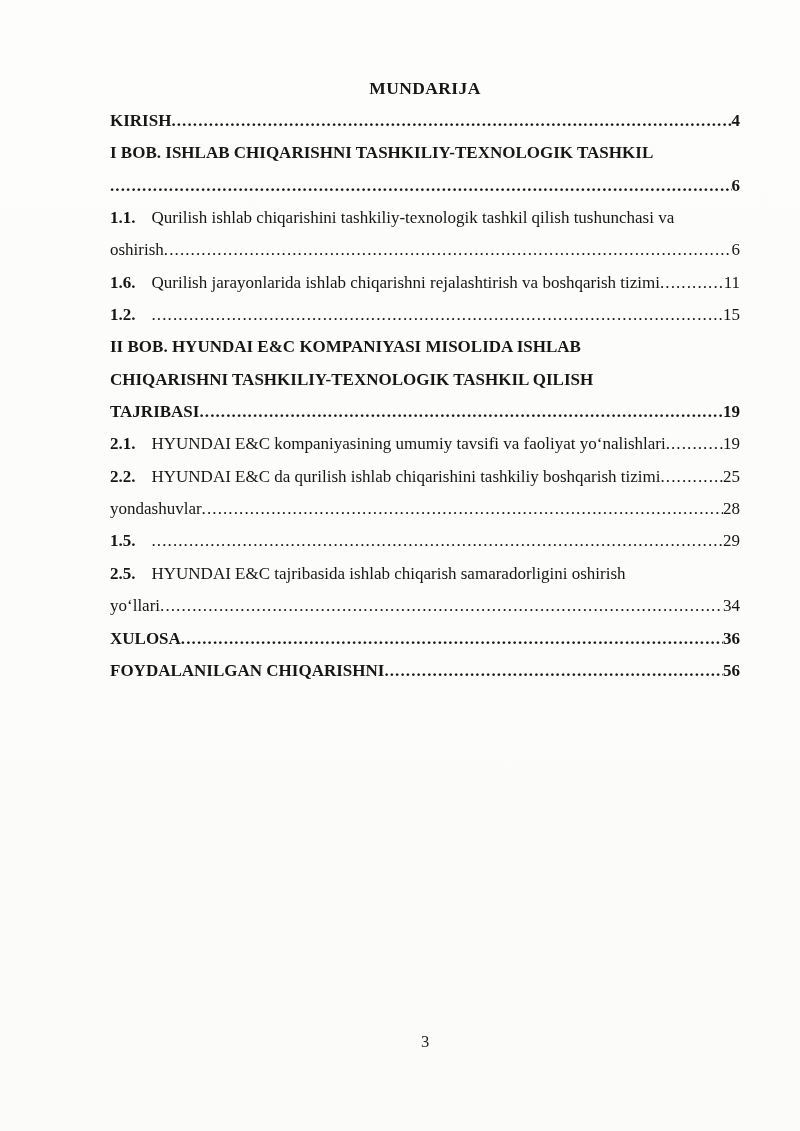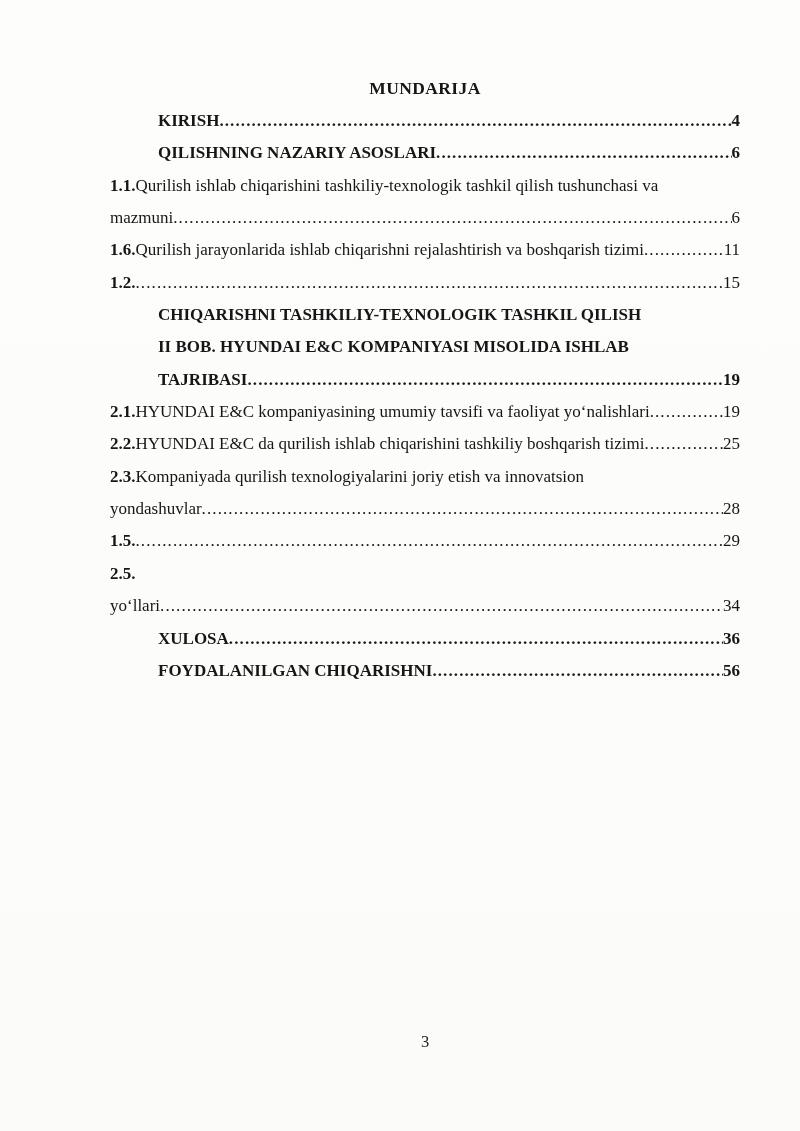--- a/index.html
+++ b/index.html
@@ -35,27 +35,27 @@
     letter-spacing: 0.4px;
   }
   .toc-line {
     display: flex;
     align-items: baseline;
     height: 32.35px;
     line-height: 32.35px;
     font-size: 17px;
     overflow: hidden;
   }
-  .toc-line.bold { font-weight: bold; margin-left: 48px; }
+  .toc-line.bold { font-weight: bold; }
   .prefix {
     font-weight: bold;
     white-space: nowrap;
     flex: 0 0 auto;
   }
-  .prefix:not(:empty) { margin-right: 0; }
+  .prefix:not(:empty) { margin-right: 16px; }
   .entry-text {
     white-space: nowrap;
     flex: 0 0 auto;
   }
   .dots {
     flex: 1 1 0;
     min-width: 0;
     overflow: hidden;
     white-space: nowrap;
     letter-spacing: 1.1px;
@@ -83,65 +83,70 @@
   <div class="content">
     <div class="doc-title">MUNDARIJA</div>
     <div id="toc-list">
   <div class="toc-line bold">
     <span class="prefix"></span>
     <span class="entry-text">KIRISH</span>
     <span class="dots filled">............................................................................................................................................................................................................................................................................................................</span>
     <span class="pg">4</span>
   </div>
 
-
-  <div class="toc-line bold">
-    <span class="prefix"></span>
-    <span class="entry-text">QILISHNING NAZARIY ASOSLARI</span>
+  <div class="toc-line bold">
+    <span class="prefix"></span>
+    <span class="entry-text">I BOB. ISHLAB CHIQARISHNI TASHKILIY-TEXNOLOGIK TASHKIL</span>
+    <span class="dots"></span>
+    <span class="pg"></span>
+  </div>
+
+  <div class="toc-line bold">
+    <span class="prefix"></span>
     <span class="dots filled">............................................................................................................................................................................................................................................................................................................</span>
     <span class="pg">6</span>
   </div>
 
   <div class="toc-line">
     <span class="prefix">1.1.</span>
     <span class="entry-text">Qurilish ishlab chiqarishini tashkiliy-texnologik tashkil qilish tushunchasi va</span>
     <span class="dots"></span>
     <span class="pg"></span>
   </div>
 
   <div class="toc-line">
     <span class="prefix"></span>
-    <span class="entry-text">mazmuni</span>
+    <span class="entry-text">oshirish</span>
     <span class="dots filled">............................................................................................................................................................................................................................................................................................................</span>
     <span class="pg">6</span>
   </div>
 
   <div class="toc-line">
     <span class="prefix">1.6.</span>
     <span class="entry-text">Qurilish jarayonlarida ishlab chiqarishni rejalashtirish va boshqarish tizimi</span>
     <span class="dots filled">............................................................................................................................................................................................................................................................................................................</span>
     <span class="pg">11</span>
   </div>
 
   <div class="toc-line">
     <span class="prefix">1.2.</span>
     <span class="dots filled">............................................................................................................................................................................................................................................................................................................</span>
     <span class="pg">15</span>
   </div>
 
   <div class="toc-line bold">
     <span class="prefix"></span>
+    <span class="entry-text">II BOB. HYUNDAI E&amp;C KOMPANIYASI MISOLIDA ISHLAB</span>
+    <span class="dots"></span>
+    <span class="pg"></span>
+  </div>
+
+  <div class="toc-line bold">
+    <span class="prefix"></span>
     <span class="entry-text">CHIQARISHNI TASHKILIY-TEXNOLOGIK TASHKIL QILISH</span>
-    <span class="dots"></span>
-    <span class="pg"></span>
-  </div>
-
-  <div class="toc-line bold">
-    <span class="prefix"></span>
-    <span class="entry-text">II BOB. HYUNDAI E&amp;C KOMPANIYASI MISOLIDA ISHLAB</span>
     <span class="dots"></span>
     <span class="pg"></span>
   </div>
 
   <div class="toc-line bold">
     <span class="prefix"></span>
     <span class="entry-text">TAJRIBASI</span>
     <span class="dots filled">............................................................................................................................................................................................................................................................................................................</span>
     <span class="pg">19</span>
   </div>
@@ -153,42 +158,37 @@
     <span class="pg">19</span>
   </div>
 
   <div class="toc-line">
     <span class="prefix">2.2.</span>
     <span class="entry-text">HYUNDAI E&amp;C da qurilish ishlab chiqarishini tashkiliy boshqarish tizimi</span>
     <span class="dots filled">............................................................................................................................................................................................................................................................................................................</span>
     <span class="pg">25</span>
   </div>
 
-  <div class="toc-line">
-    <span class="prefix">2.3.</span>
-    <span class="entry-text">Kompaniyada qurilish texnologiyalarini joriy etish va innovatsion</span>
-    <span class="dots"></span>
-    <span class="pg"></span>
-  </div>
 
   <div class="toc-line">
     <span class="prefix"></span>
     <span class="entry-text">yondashuvlar</span>
     <span class="dots filled">............................................................................................................................................................................................................................................................................................................</span>
     <span class="pg">28</span>
   </div>
 
   <div class="toc-line">
     <span class="prefix">1.5.</span>
     <span class="dots filled">............................................................................................................................................................................................................................................................................................................</span>
     <span class="pg">29</span>
   </div>
 
   <div class="toc-line">
     <span class="prefix">2.5.</span>
+    <span class="entry-text">HYUNDAI E&amp;C tajribasida ishlab chiqarish samaradorligini oshirish</span>
     <span class="dots"></span>
     <span class="pg"></span>
   </div>
 
   <div class="toc-line">
     <span class="prefix"></span>
     <span class="entry-text">yo‘llari</span>
     <span class="dots filled">............................................................................................................................................................................................................................................................................................................</span>
     <span class="pg">34</span>
   </div>

